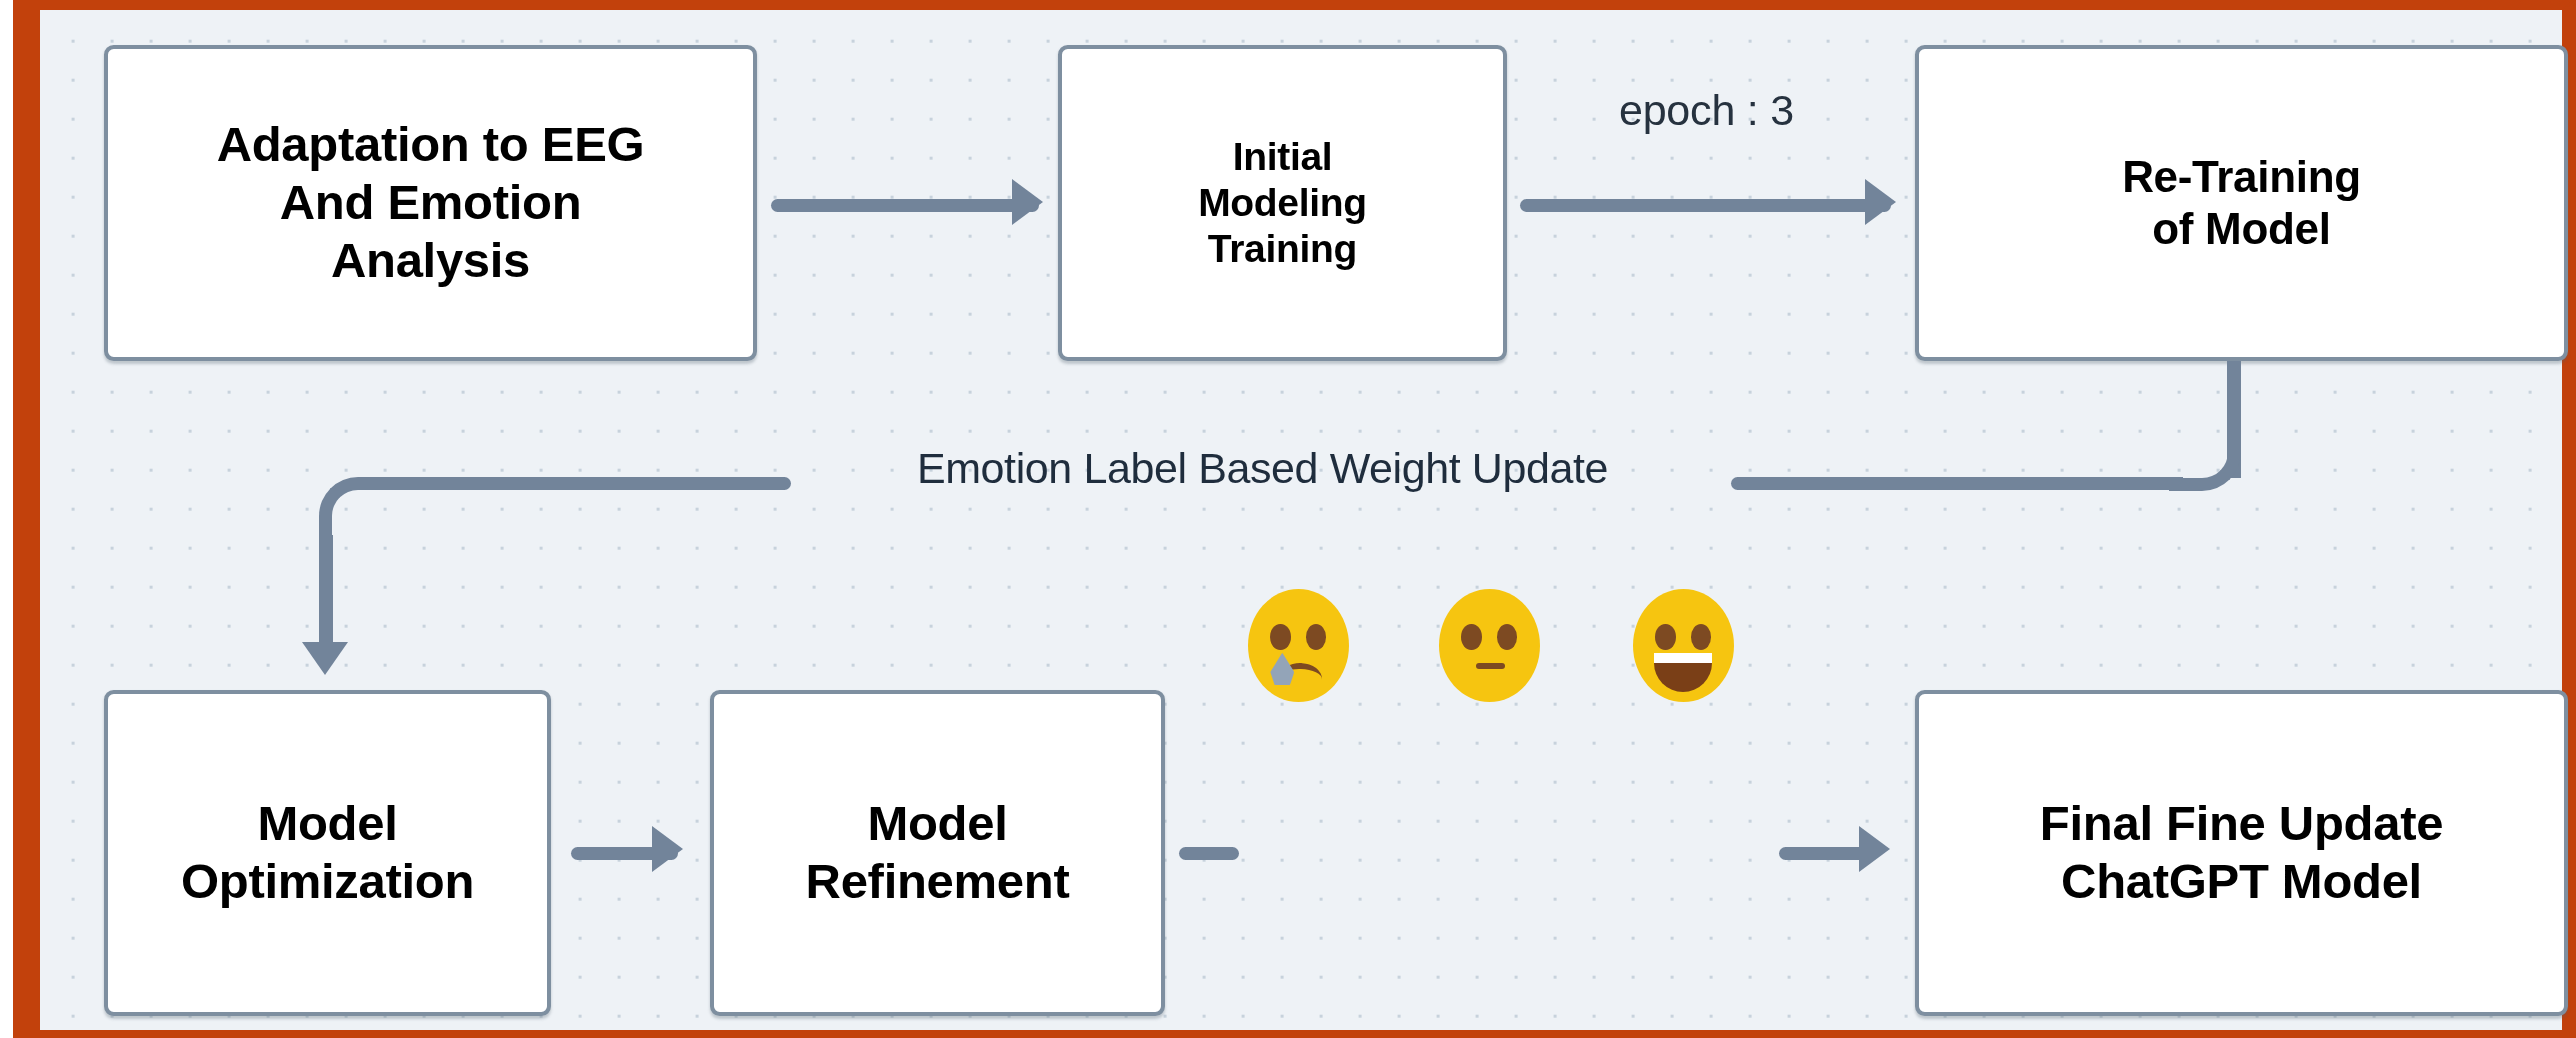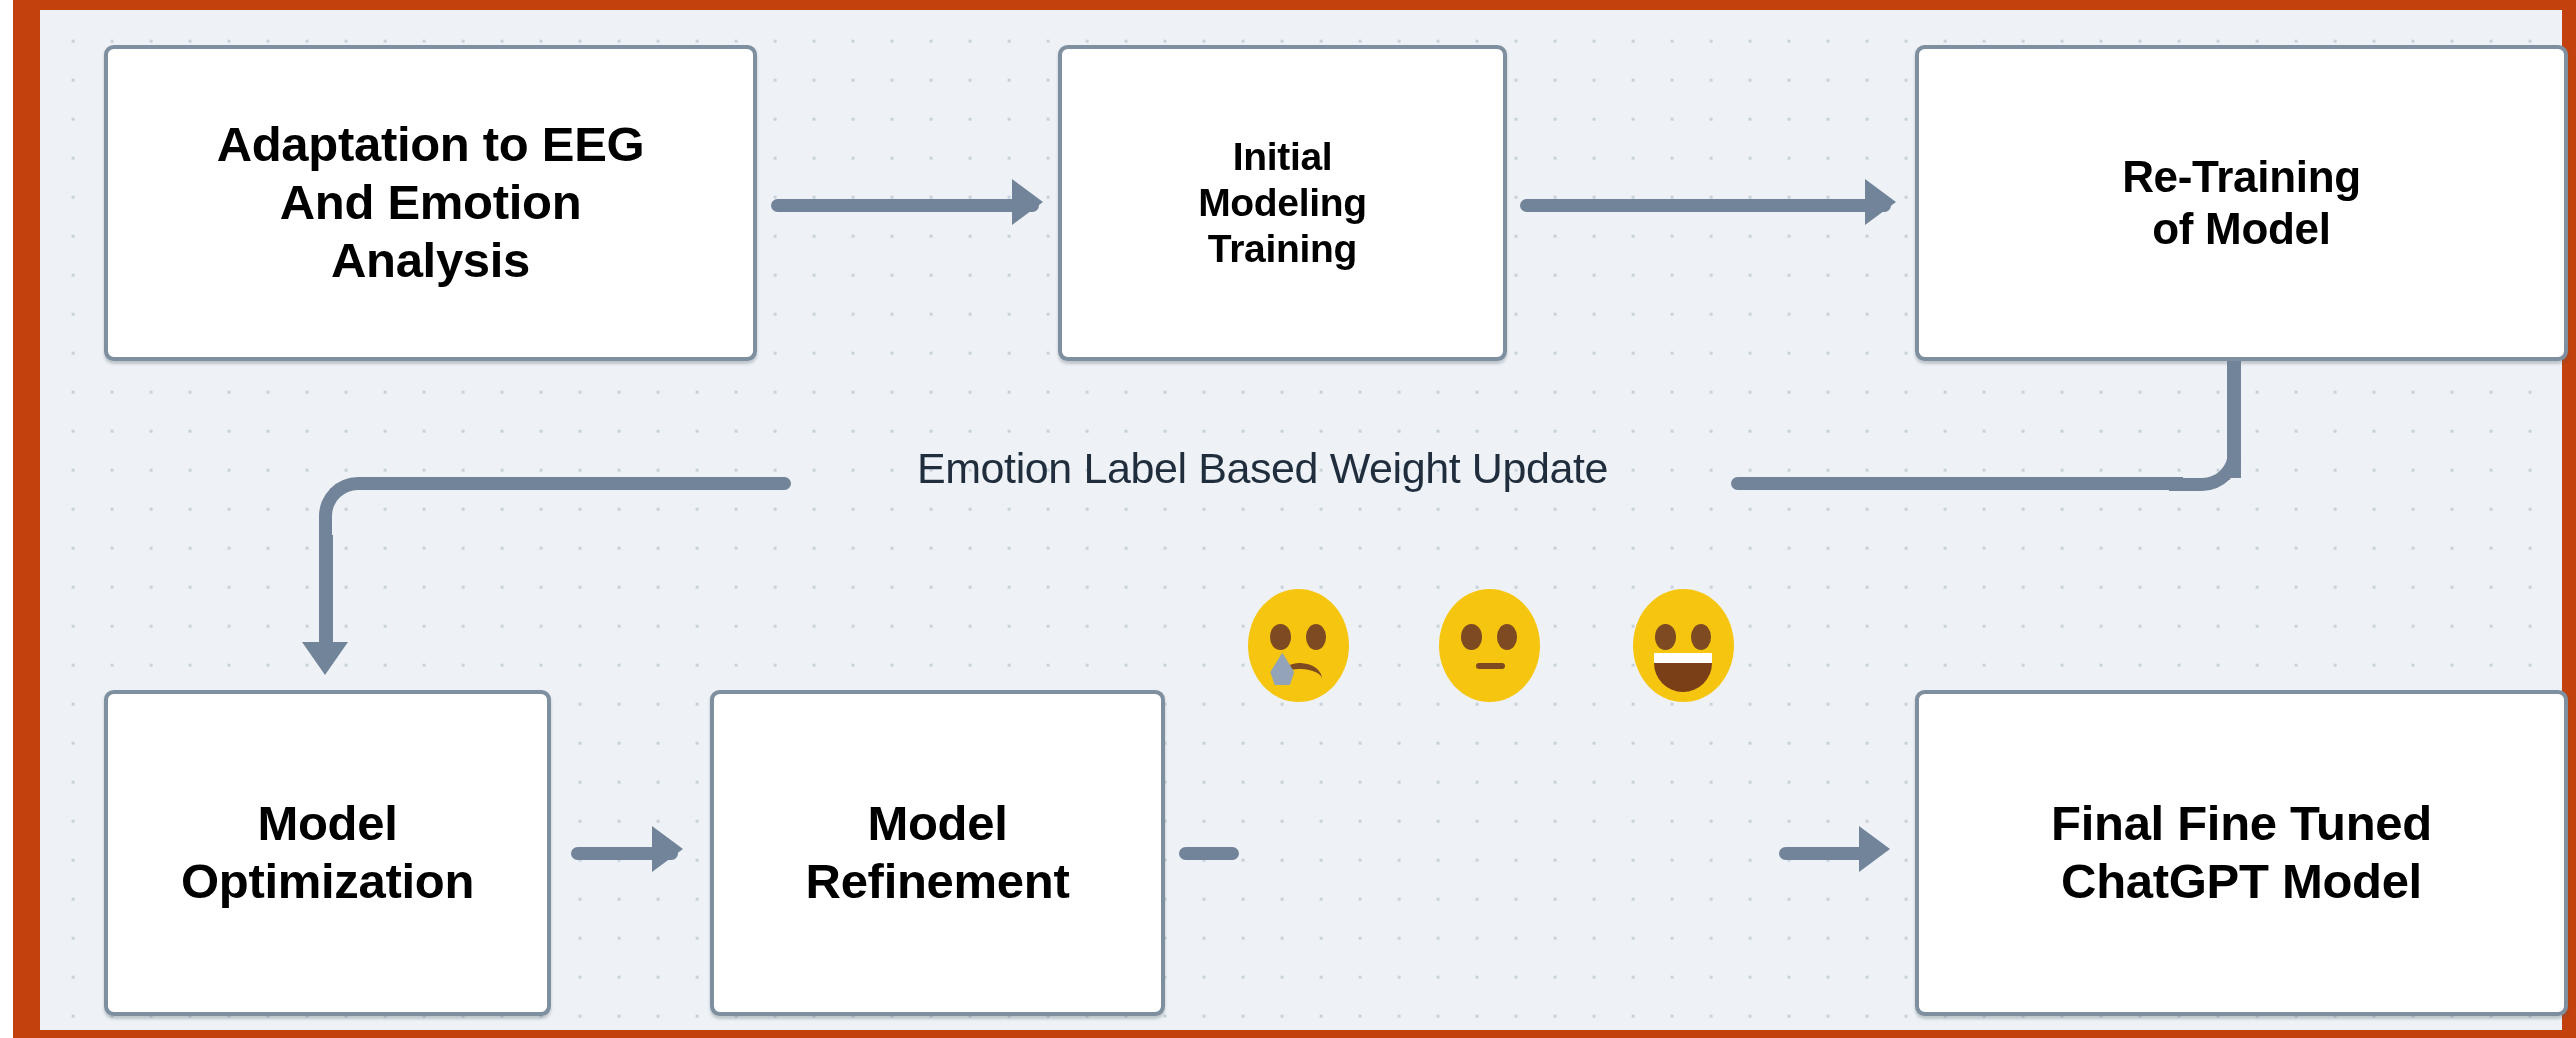--- a/index.html
+++ b/index.html
@@ -205,21 +205,21 @@
 Optimization</span>
     </div>
 
     <div class="node" id="n-refine">
       <span class="label" style="white-space:pre-line;">Model
 Refinement</span>
     </div>
 
 
     <div class="node" id="n-final">
-      <span class="label" style="white-space:pre-line;">Final Fine Tuned
+      <span class="label" style="white-space:pre-line;">Final Fine Update
 ChatGPT Model</span>
     </div>
 
     <div class="conn" id="a1">
       <div class="bar"></div>
       <div class="head right"></div>
     </div>
 
     <div class="conn" id="a2">
       <div class="bar"></div>
@@ -243,20 +243,21 @@
     <div>
       <div id="fb-v-right"></div>
       <div id="fb-corner-right"></div>
       <div id="fb-h-right"></div>
       <div id="fb-h-left"></div>
       <div id="fb-corner-left"></div>
       <div id="fb-v-left"></div>
       <div id="fb-head"></div>
     </div>
 
+    <div id="epoch-label">epoch : 3</div>
     <div id="fb-label">Emotion Label Based Weight Update</div>
 
     <div class="emoji" id="em-sad">
       <div class="face"></div>
       <div class="eye l"></div>
       <div class="eye r"></div>
       <div class="mouth"></div>
       <div class="tear"></div>
     </div>
 

